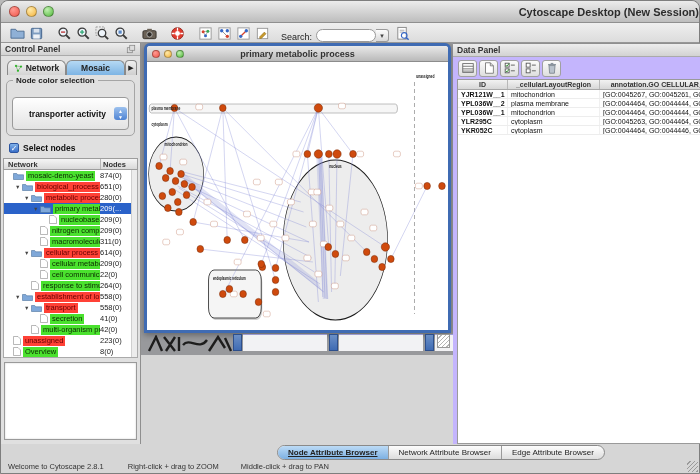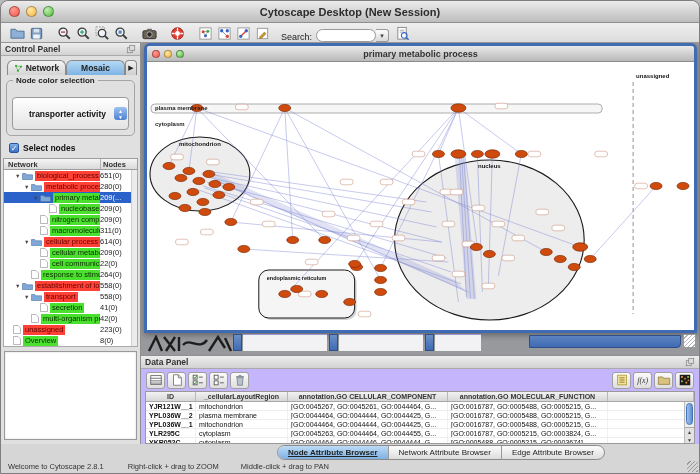--- a/index.html
+++ b/index.html
@@ -7,21 +7,21 @@
   body { font-family:"Liberation Sans", sans-serif; background:#b9b9b9; }
   .app { width:700px; height:474px; background:#d6d6d6; border-radius:8px 8px 0 0; display:flex; flex-direction:column; border:1px solid #7e7e7e; }
 
   
   .titlebar { height:22px; flex:0 0 22px; background:linear-gradient(#ececec,#bdbdbd); border-bottom:1px solid #8f8f8f; border-radius:8px 8px 0 0; display:flex; align-items:center; position:relative; }
   .lights { display:flex; gap:6px; margin-left:8px; }
   .light { width:11px; height:11px; border-radius:50%; border:1px solid rgba(0,0,0,.3); }
   .light.red{ background:radial-gradient(circle at 35% 30%, #ff9a92,#f1564a); }
   .light.yellow{ background:radial-gradient(circle at 35% 30%, #ffe9a8,#f4b43e); }
   .light.green{ background:radial-gradient(circle at 35% 30%, #c0f0b0,#53b93c); }
-  .win-title { position:absolute; left:0; right:0; text-align:center; font-size:11px; font-weight:bold; color:#2c2c2c; }
+  .win-title { position:absolute; left:0; right:0; text-align:right; font-size:11px; font-weight:bold; color:#2c2c2c; }
 
   
   .toolbar { height:20px; flex:0 0 20px; background:linear-gradient(#efefef,#dcdcdc); border-bottom:1px solid #979797; display:flex; align-items:flex-end; padding:0 8px; }
   .tb-icon { width:17px; height:17px; display:inline-flex; align-items:center; justify-content:center; margin-right:2px; }
   .tb-icon svg { width:15px; height:15px; }
   .tb-gap { width:9px; }
   .search-label { font-size:9px; color:#222; margin:0 4px 0 8px; }
   .search-input { width:60px; height:13px; border:1px solid #9a9a9a; border-radius:7px; font-size:8px; padding:0 5px; background:#fff; outline:none; }
   .dd-btn { width:13px; height:13px; border:1px solid #9a9a9a; border-left:none; background:linear-gradient(#fdfdfd,#d9d9d9); font-size:7px; color:#444; line-height:11px; text-align:center; border-radius:0 3px 3px 0; margin-right:5px; }
 
@@ -58,21 +58,21 @@
   .t-label { padding:0 2px; line-height:10px; }
   .t-label.green { background:#4ae12e; color:#0c2a00; }
   .t-label.red { background:#ff4136; color:#600; }
   .lblwrap { flex:1 1 auto; overflow:hidden; display:flex; }
   .t-val { flex:0 0 37px; color:#222; }
   .trow.sel .t-val { color:#fff; }
   .tree-scroll { position:absolute; right:0; top:0; bottom:0; width:6px; background:#ececec; border-left:1px solid #cfcfcf; }
   .birdseye { flex:1; margin:4px 3px 4px 3px; background:#fff; border:1px solid #9a9a9a; box-shadow:inset 0 0 2px rgba(0,0,0,.2); }
 
   
-  .rightcol { flex:1 1 auto; display:flex; flex-direction:column; min-width:0; }
+  .rightcol { flex:1 1 auto; display:flex; flex-direction:row; min-width:0; }
   .desktop { height:312px; flex:0 0 312px; background:#98999c; position:relative; overflow:hidden; }
 
   .netwin { position:absolute; left:3px; top:0; right:2px; height:290px; border:3px solid #3f6bb3; border-radius:6px 6px 0 0; background:#fff; display:flex; flex-direction:column; box-shadow:0 2px 6px rgba(0,0,0,.35); }
   .net-titlebar { height:16px; flex:0 0 16px; background:linear-gradient(#e9e9e9,#b9b9b9); border-bottom:1px solid #8c8c8c; border-radius:3px 3px 0 0; display:flex; align-items:center; position:relative; }
   .net-titlebar .lights{ margin-left:5px; gap:4px; }
   .net-titlebar .light{ width:8px; height:8px; }
   .net-title { position:absolute; left:0; right:0; text-align:center; font-size:9px; font-weight:bold; color:#333; }
   .net-canvas { flex:1; background:#fff; position:relative; overflow:hidden; }
   .net-canvas svg { width:100%; height:100%; display:block; }
 
@@ -273,20 +273,33 @@
       </div>
       <div class="cb-row">
         <span class="checkbox">✓</span>
         <span class="cb-label">Select nodes</span>
       </div>
       <div class="tree-head">
         <div class="c1">Network</div>
         <div class="c2">Nodes</div>
       </div>
       <div class="tree" id="treeRows">
+          <div class="trow">
+            <span class="sp" style="width:2px"></span>
+            <span class="sp" style="width:7px"></span>
+            <span class="icon-wrap">
+              <svg width="11" height="8" viewBox="0 0 11 8">
+                <path d="M.5 7.5V1.5h3.2l1 1.3h5.8v4.7z" fill="#7fa8d9" stroke="#4d739e" stroke-width=".6"></path>
+              </svg>
+            </span>
+            <span class="lblwrap">
+              <span class="t-label green">mosaic-demo-yeast</span>
+            </span>
+            <span class="t-val">874(0)</span>
+          </div>
           <div class="trow">
             <span class="sp" style="width:11px"></span>
             <span class="t-exp">▼</span>
             <span class="icon-wrap">
               <svg width="11" height="8" viewBox="0 0 11 8">
                 <path d="M.5 7.5V1.5h3.2l1 1.3h5.8v4.7z" fill="#7fa8d9" stroke="#4d739e" stroke-width=".6"></path>
               </svg>
             </span>
             <span class="lblwrap">
               <span class="t-label red">biological_process</span>

